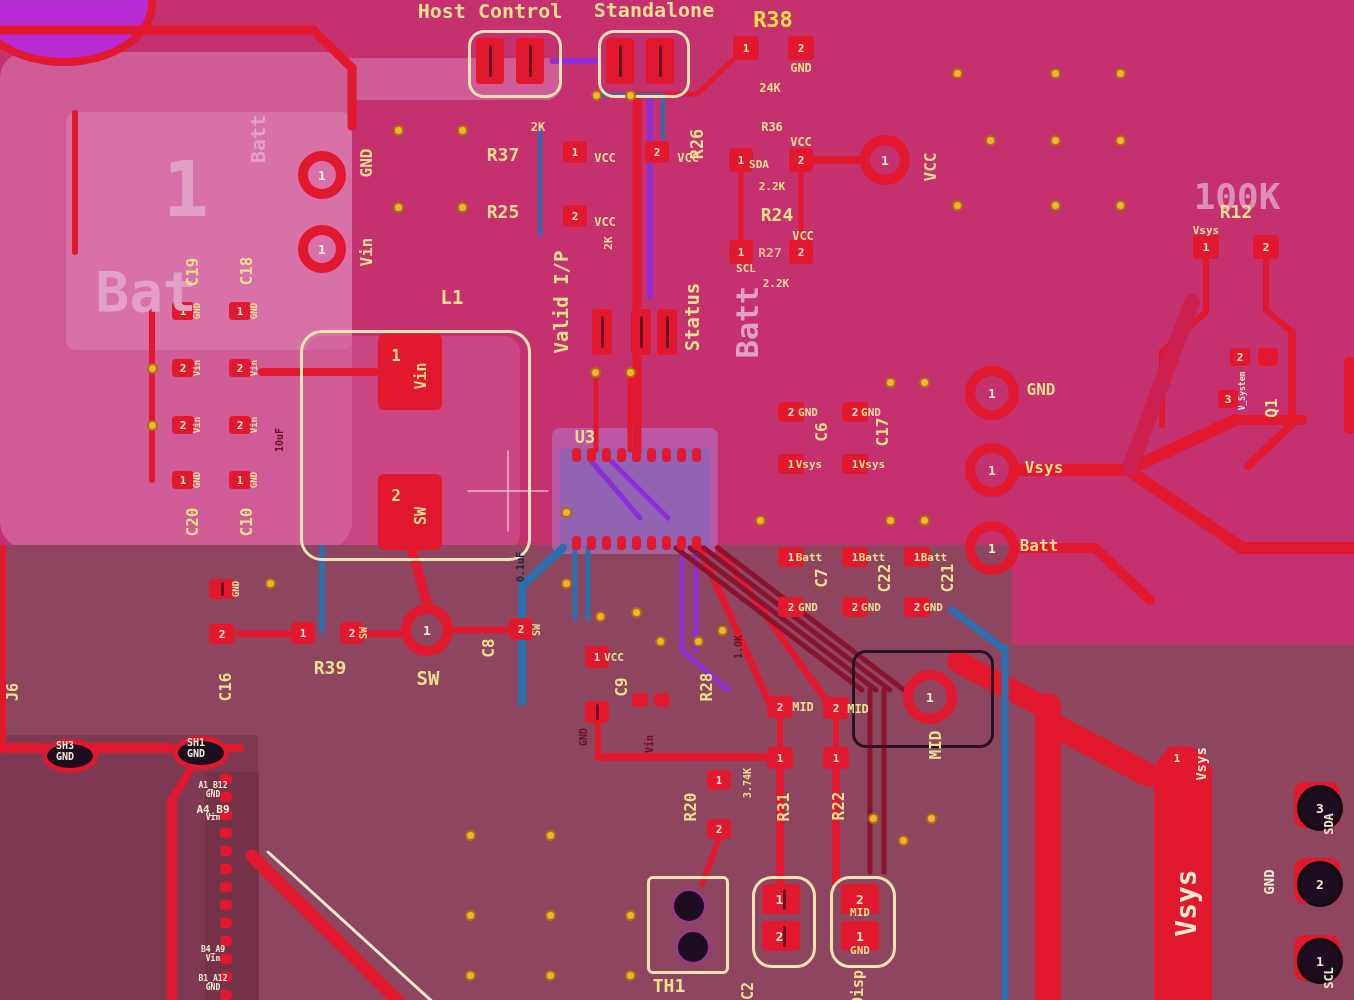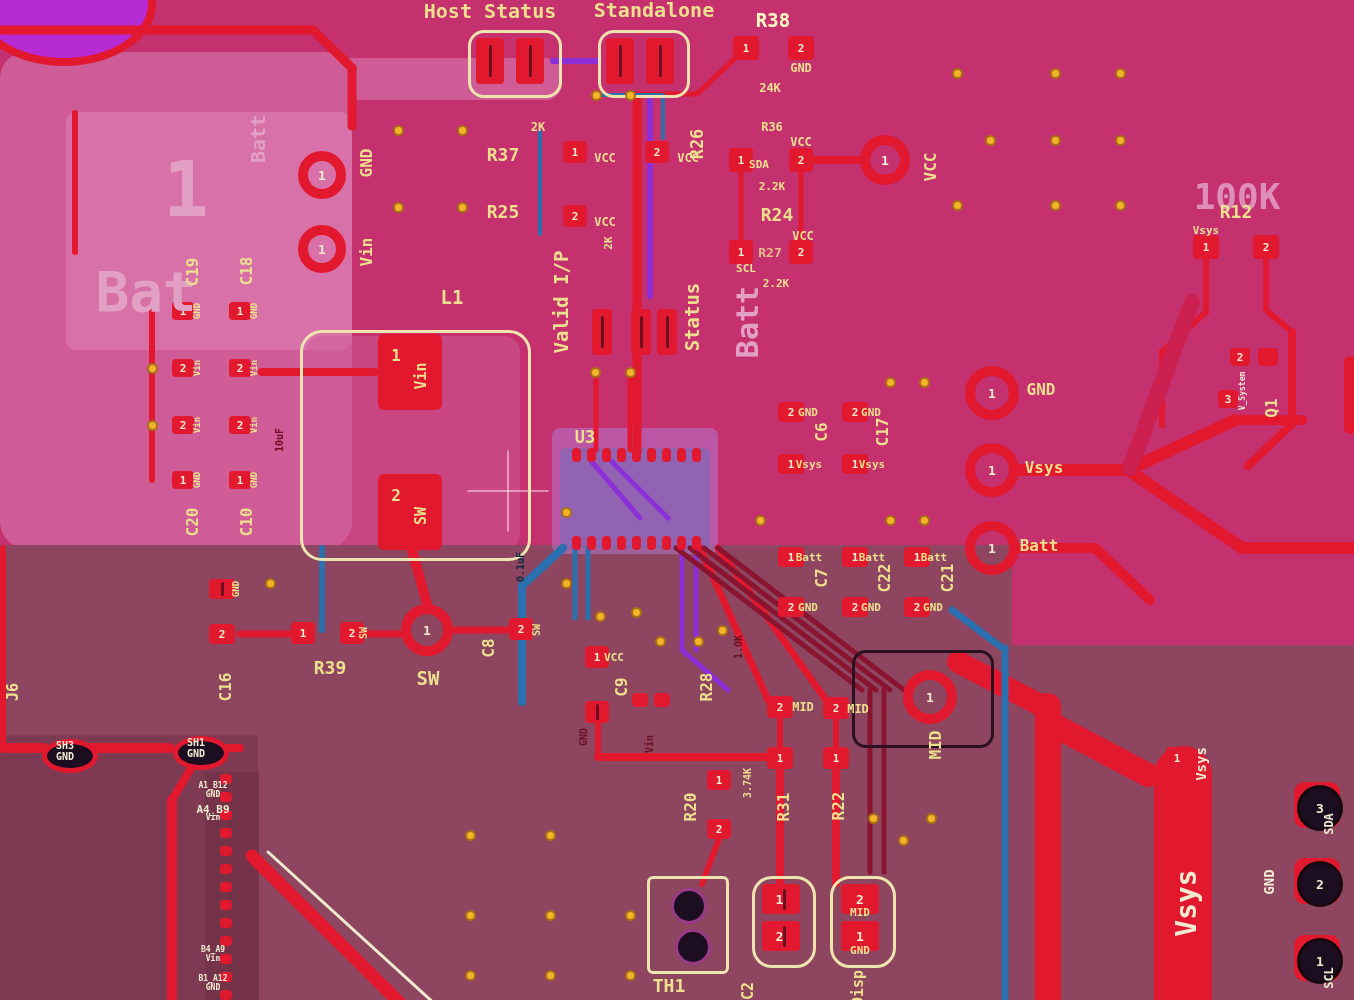--- a/index.html
+++ b/index.html
@@ -403,23 +403,23 @@
     <div class="via" style="left: 544.5px; top: 829.5px; width: 11px; height: 11px; background: rgb(243, 179, 43); border: 2px solid rgb(169, 111, 21); box-sizing: border-box;"></div>
     <div class="via" style="left: 464.5px; top: 909.5px; width: 11px; height: 11px; background: rgb(243, 179, 43); border: 2px solid rgb(169, 111, 21); box-sizing: border-box;"></div>
     <div class="via" style="left: 544.5px; top: 909.5px; width: 11px; height: 11px; background: rgb(243, 179, 43); border: 2px solid rgb(169, 111, 21); box-sizing: border-box;"></div>
     <div class="via" style="left: 624.5px; top: 909.5px; width: 11px; height: 11px; background: rgb(243, 179, 43); border: 2px solid rgb(169, 111, 21); box-sizing: border-box;"></div>
     <div class="via" style="left: 464.5px; top: 969.5px; width: 11px; height: 11px; background: rgb(243, 179, 43); border: 2px solid rgb(169, 111, 21); box-sizing: border-box;"></div>
     <div class="via" style="left: 544.5px; top: 969.5px; width: 11px; height: 11px; background: rgb(243, 179, 43); border: 2px solid rgb(169, 111, 21); box-sizing: border-box;"></div>
     <div class="via" style="left: 624.5px; top: 969.5px; width: 11px; height: 11px; background: rgb(243, 179, 43); border: 2px solid rgb(169, 111, 21); box-sizing: border-box;"></div>
     <div class="via" style="left: 867.5px; top: 812.5px; width: 11px; height: 11px; background: rgb(243, 179, 43); border: 2px solid rgb(169, 111, 21); box-sizing: border-box;"></div>
     <div class="via" style="left: 897.5px; top: 834.5px; width: 11px; height: 11px; background: rgb(243, 179, 43); border: 2px solid rgb(169, 111, 21); box-sizing: border-box;"></div>
     <div class="via" style="left: 925.5px; top: 812.5px; width: 11px; height: 11px; background: rgb(243, 179, 43); border: 2px solid rgb(169, 111, 21); box-sizing: border-box;"></div>
-    <div class="lbl" style="left: 490px; top: 11px; font-size: 20px; color: rgb(236, 223, 141); transform: translate(-50%, -50%) rotate(0deg); opacity: 1;">Host Status</div>
+    <div class="lbl" style="left: 490px; top: 11px; font-size: 20px; color: rgb(236, 223, 141); transform: translate(-50%, -50%) rotate(0deg); opacity: 1;">Host Control</div>
     <div class="lbl" style="left: 654px; top: 10px; font-size: 20px; color: rgb(236, 223, 141); transform: translate(-50%, -50%) rotate(0deg); opacity: 1;">Standalone</div>
-    <div class="lbl" style="left: 773px; top: 20px; font-size: 19px; color: #fef9c3; transform: translate(-50%, -50%) rotate(0deg); opacity: 1;">R38</div>
+    <div class="lbl" style="left: 773px; top: 20px; font-size: 22px; color: #fde047; transform: translate(-50%, -50%) rotate(0deg); opacity: 1;">R38</div>
     <div class="lbl" style="left: 801px; top: 68px; font-size: 12px; color: rgb(236, 223, 141); transform: translate(-50%, -50%) rotate(0deg); opacity: 1;">GND</div>
     <div class="lbl" style="left: 770px; top: 88px; font-size: 12px; color: rgb(236, 223, 141); transform: translate(-50%, -50%) rotate(0deg); opacity: 1;">24K</div>
     <div class="lbl" style="left: 538px; top: 127px; font-size: 12px; color: rgb(236, 223, 141); transform: translate(-50%, -50%) rotate(0deg); opacity: 1;">2K</div>
     <div class="lbl" style="left: 503px; top: 155px; font-size: 18px; color: rgb(236, 223, 141); transform: translate(-50%, -50%) rotate(0deg); opacity: 1;">R37</div>
     <div class="lbl" style="left: 605px; top: 158px; font-size: 12px; color: rgb(236, 223, 141); transform: translate(-50%, -50%) rotate(0deg); opacity: 1;">VCC</div>
     <div class="lbl" style="left: 688px; top: 158px; font-size: 12px; color: rgb(236, 223, 141); transform: translate(-50%, -50%) rotate(0deg); opacity: 1;">VCC</div>
     <div class="lbl" style="left: 697px; top: 144px; font-size: 17px; color: rgb(236, 223, 141); transform: translate(-50%, -50%) rotate(-90deg); opacity: 1;">R26</div>
     <div class="lbl" style="left: 503px; top: 212px; font-size: 18px; color: rgb(236, 223, 141); transform: translate(-50%, -50%) rotate(0deg); opacity: 1;">R25</div>
     <div class="lbl" style="left: 605px; top: 222px; font-size: 12px; color: rgb(236, 223, 141); transform: translate(-50%, -50%) rotate(0deg); opacity: 1;">VCC</div>
     <div class="lbl" style="left: 608px; top: 243px; font-size: 11px; color: rgb(236, 223, 141); transform: translate(-50%, -50%) rotate(-90deg); opacity: 1;">2K</div>

